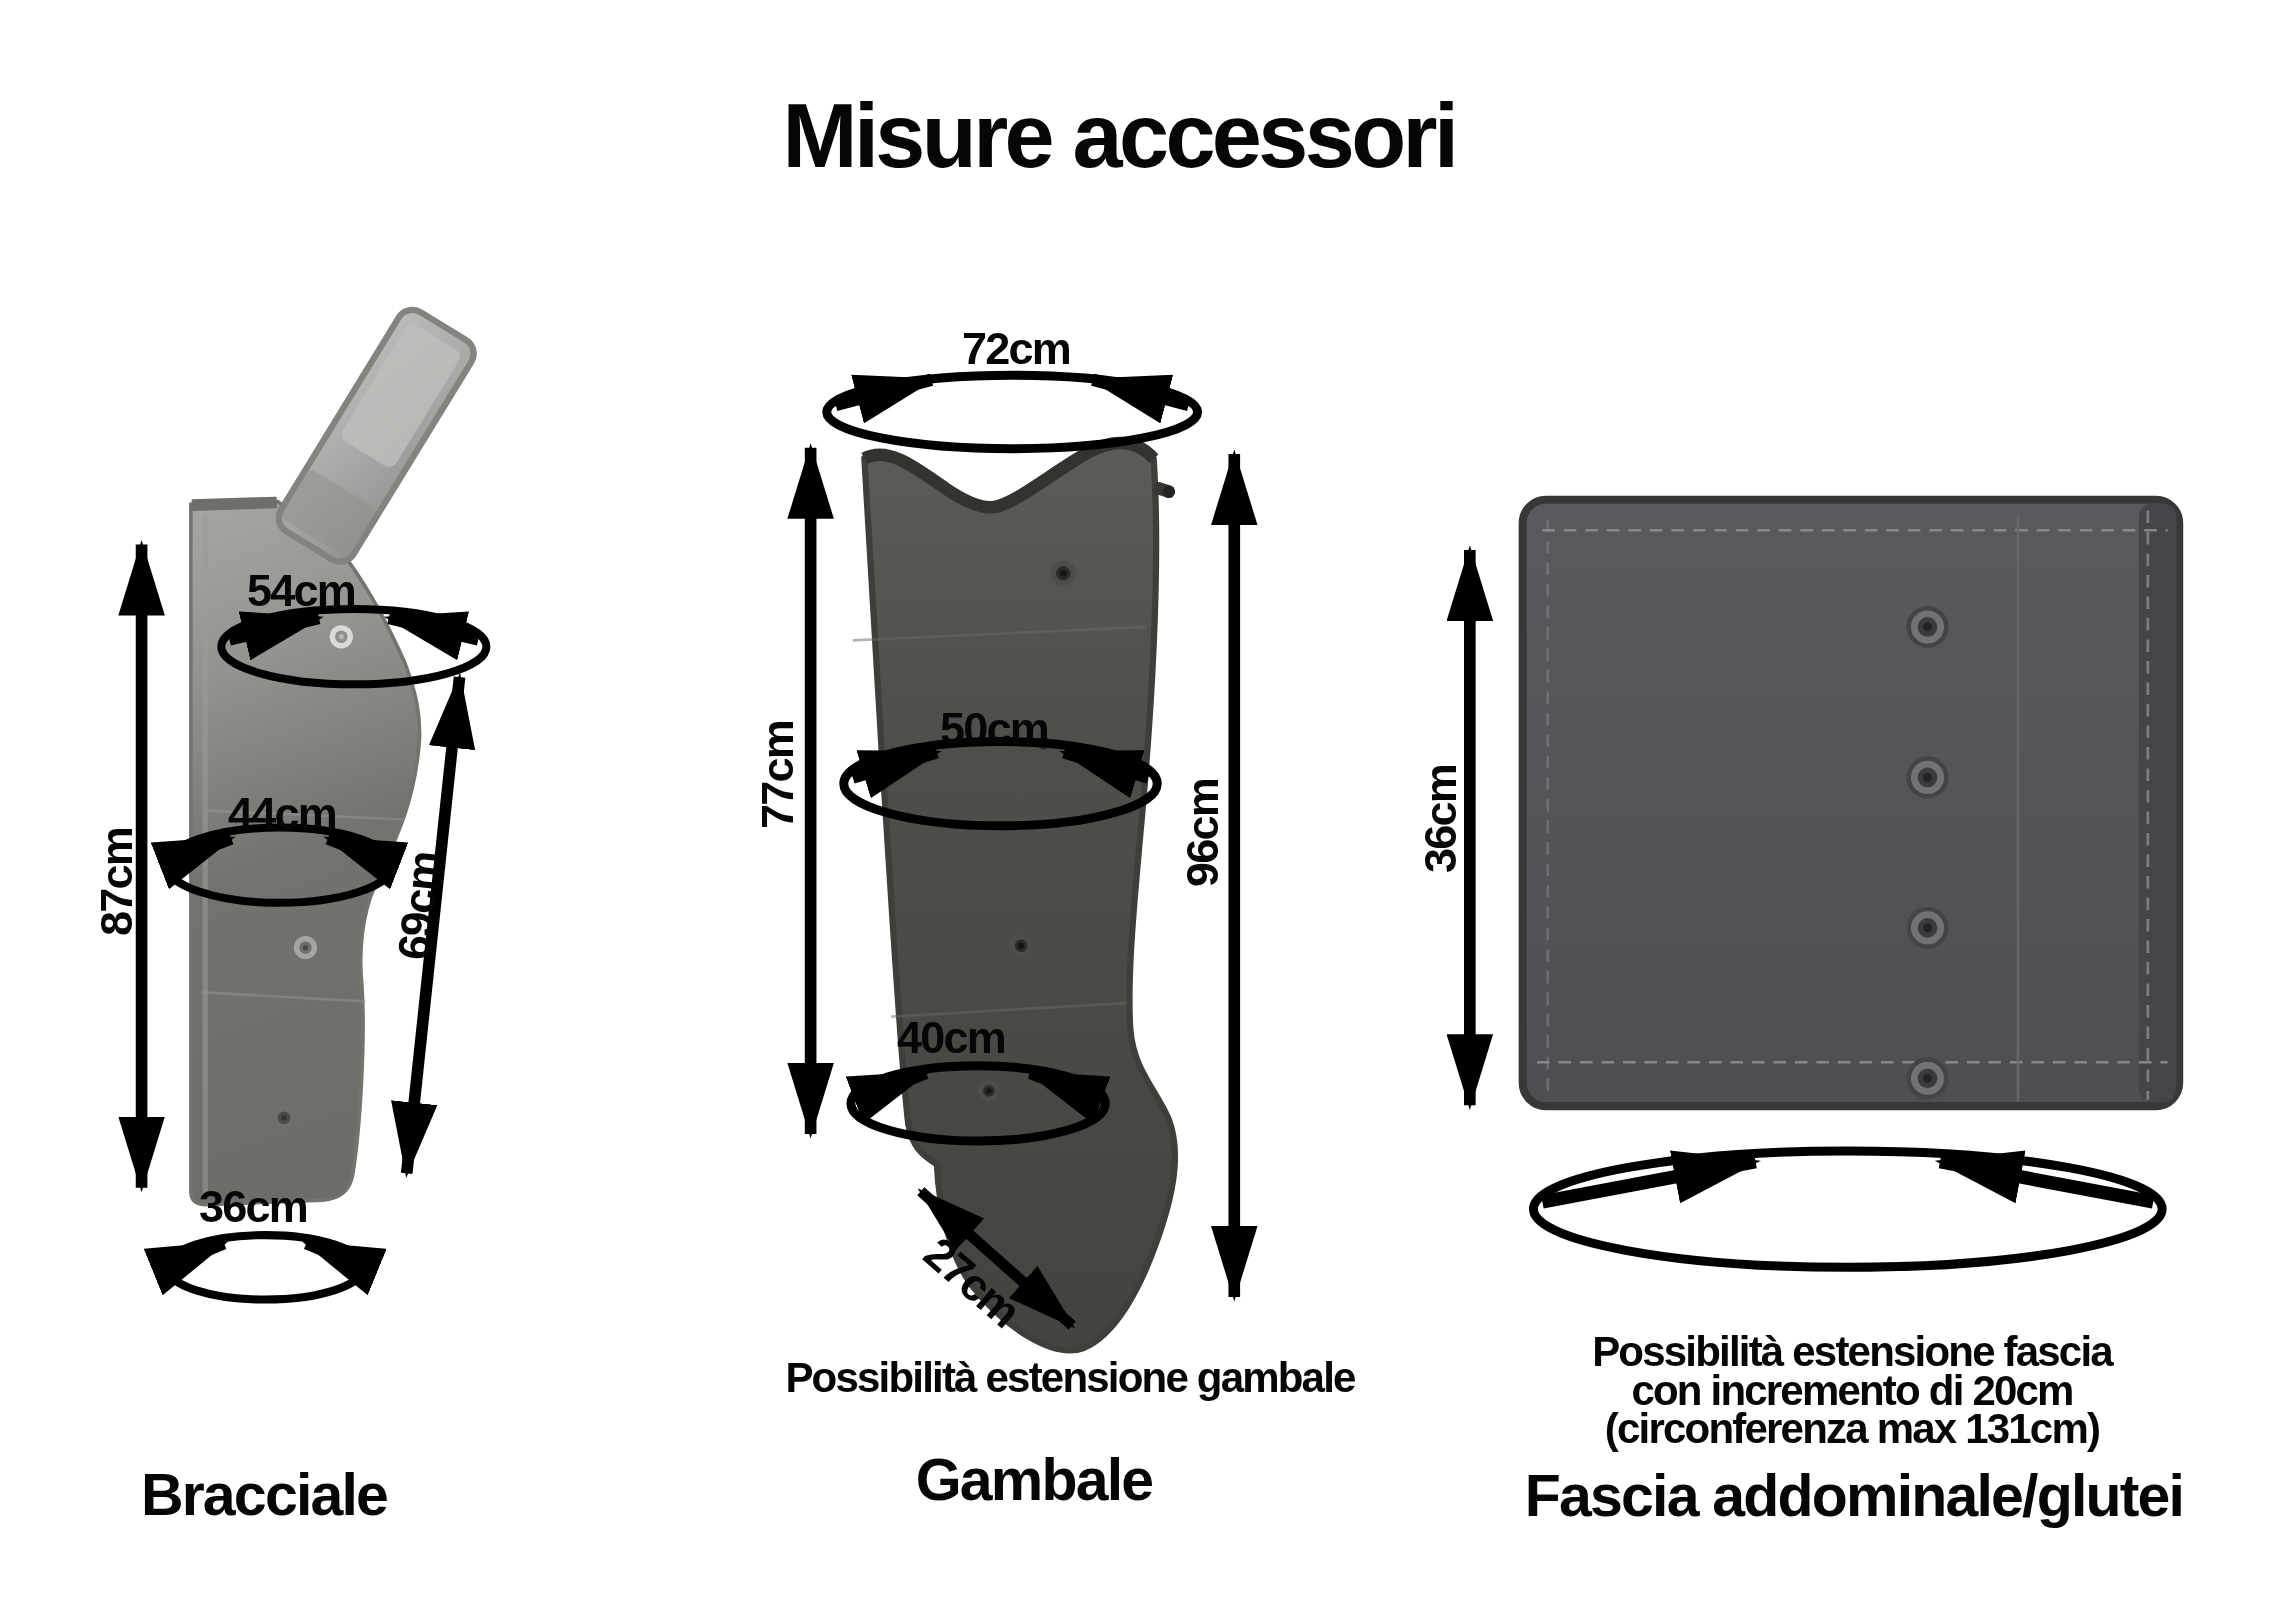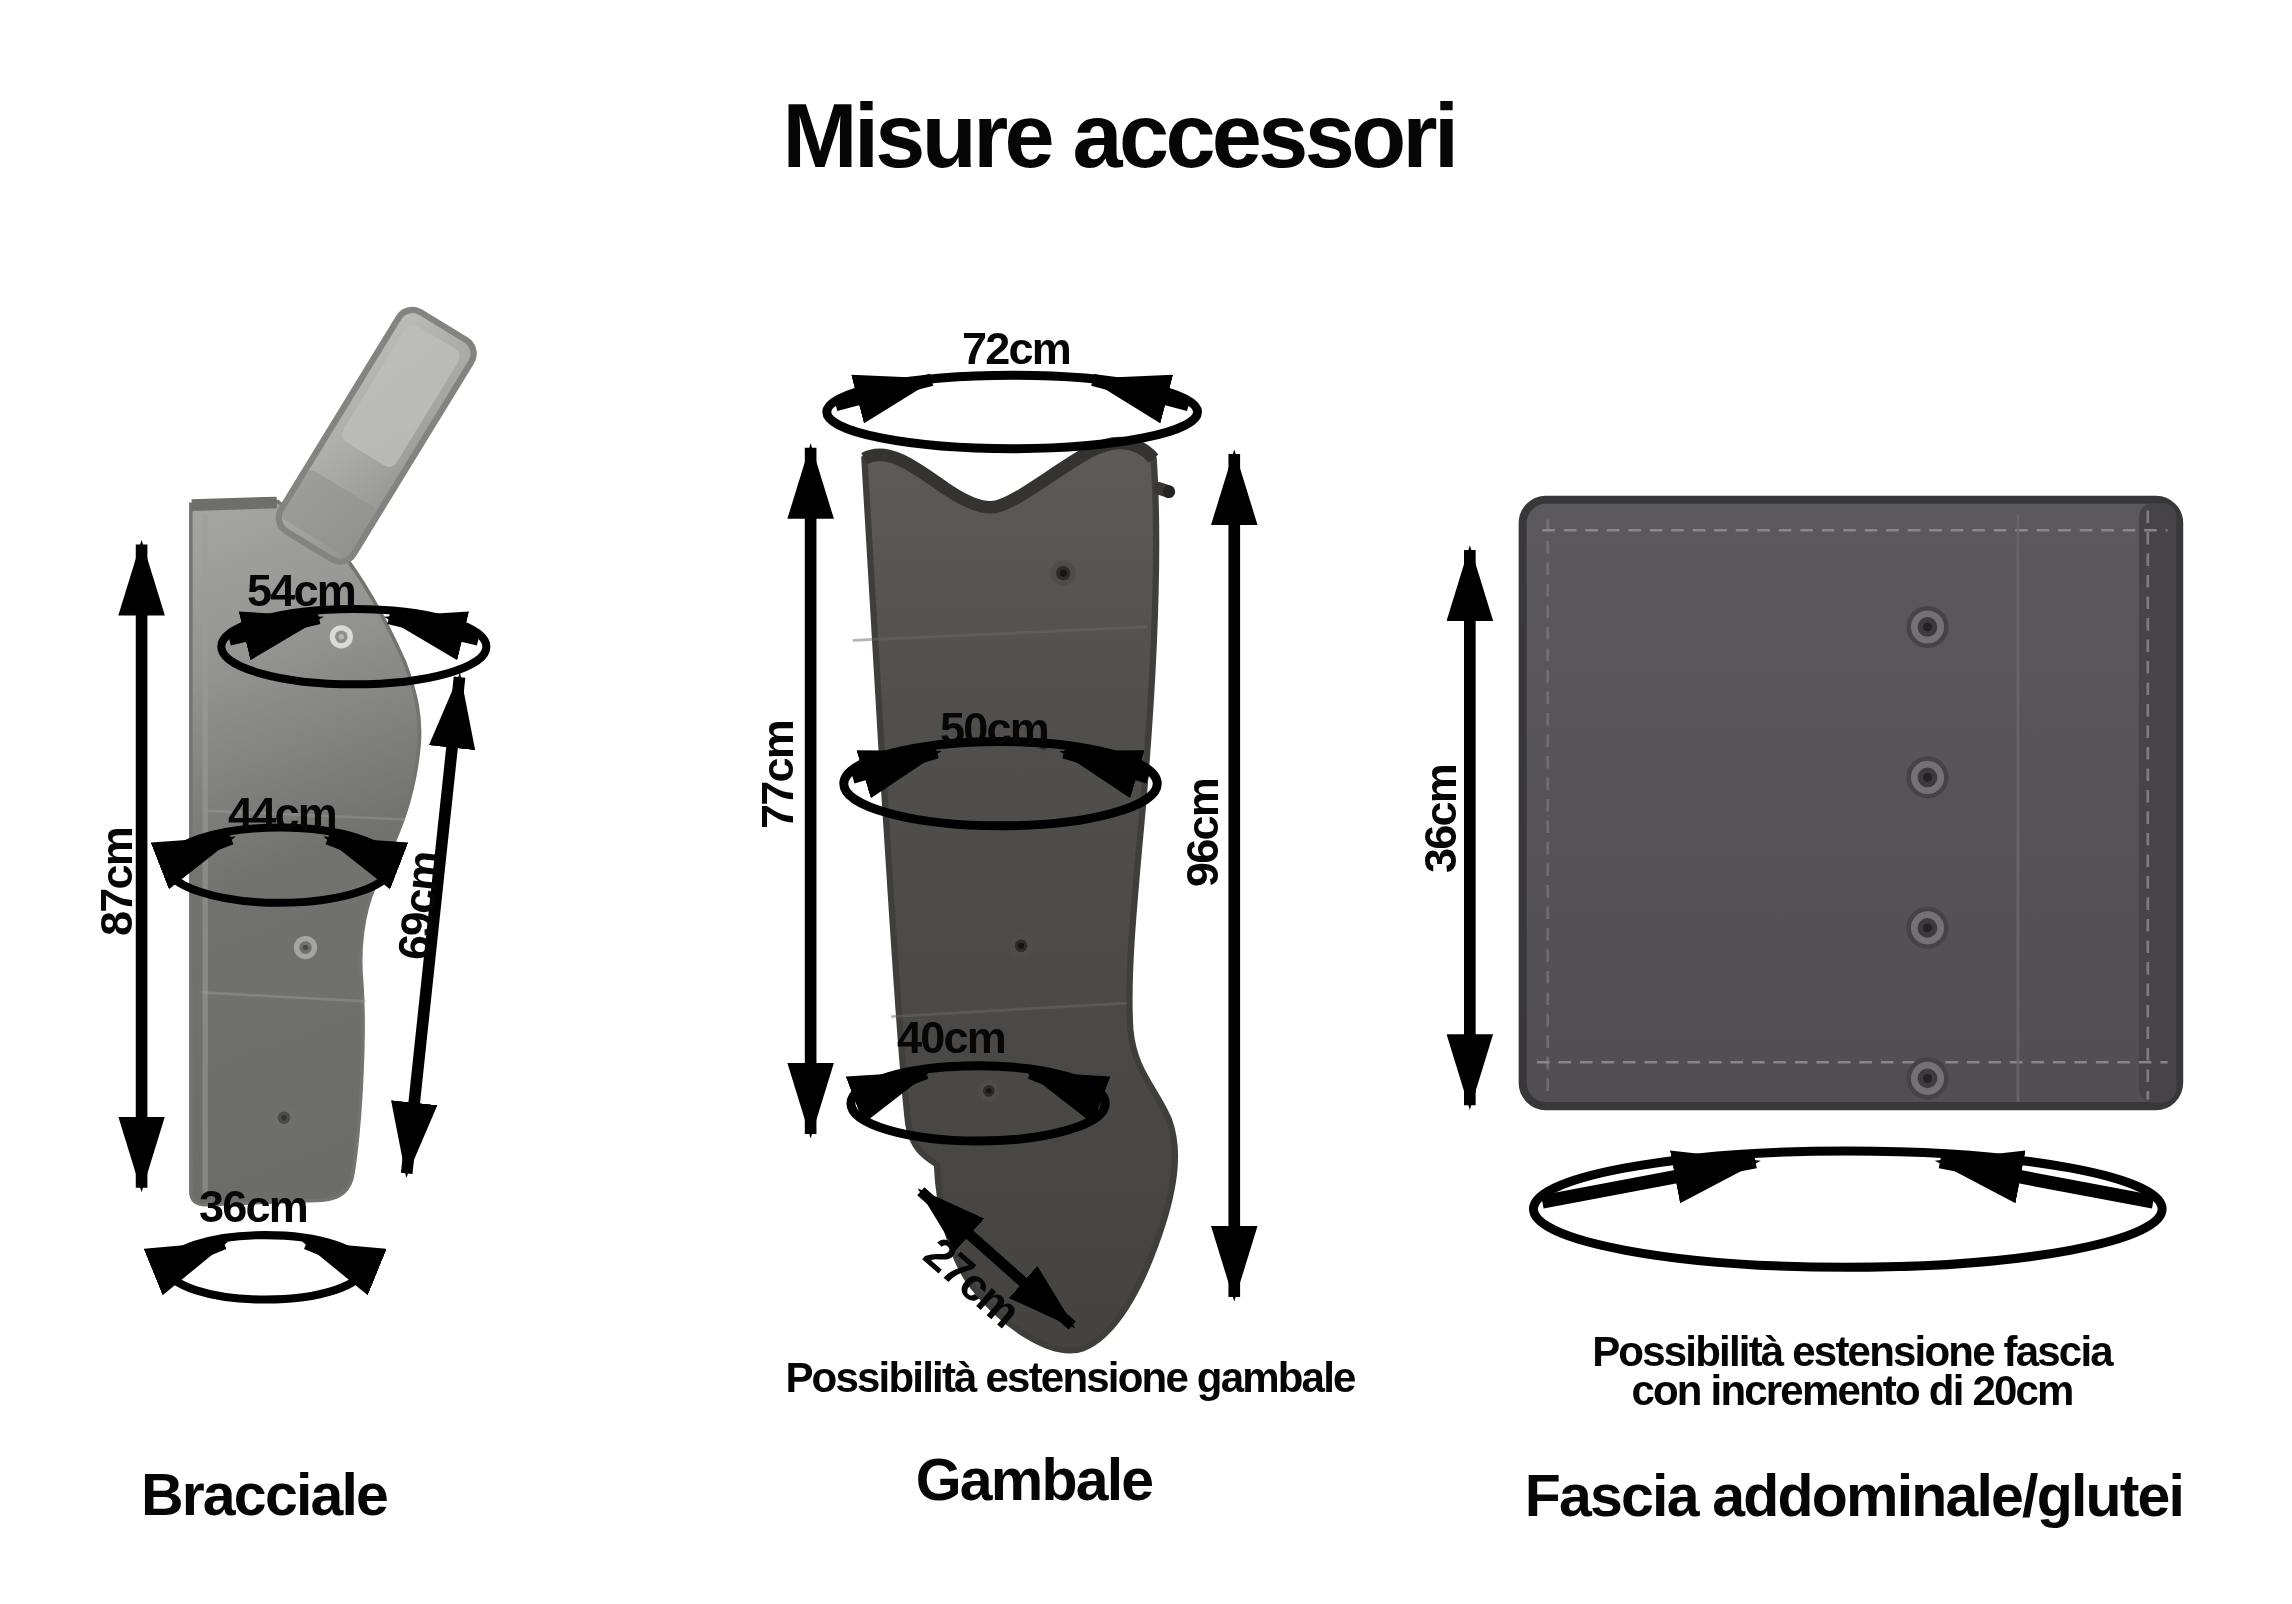--- a/index.html
+++ b/index.html
@@ -245,16 +245,17 @@
   <div class="lbl meas" style="left:951px;top:1037px;">40cm</div>
   <div class="lbl meas rot90" style="left:777px;top:775px;">77cm</div>
   <div class="lbl meas rot90" style="left:1202px;top:833px;">96cm</div>
   <div class="lbl meas rot41" style="left:972px;top:1282px;">27cm</div>
   <div class="lbl note" style="left:1030px;top:1378px;margin-left:40px;">Possibilità estensione gambale</div>
   <div class="lbl figlabel" style="left:1034px;top:1480px;">Gambale</div>
 
   <div class="lbl meas rot90" style="left:1440px;top:819px;">36cm</div>
   <div class="lbl note" style="left:1852px;top:1352px;">Possibilità estensione fascia</div>
   <div class="lbl note" style="left:1852px;top:1391px;">con incremento di 20cm</div>
+  <div class="lbl note" style="left:1852px;top:1429px;">(circonferenza max 131cm)</div>
   <div class="lbl figlabel" style="left:1854px;top:1496px;">Fascia addominale/glutei</div>
 
 </div>
 
 
 </body></html>

